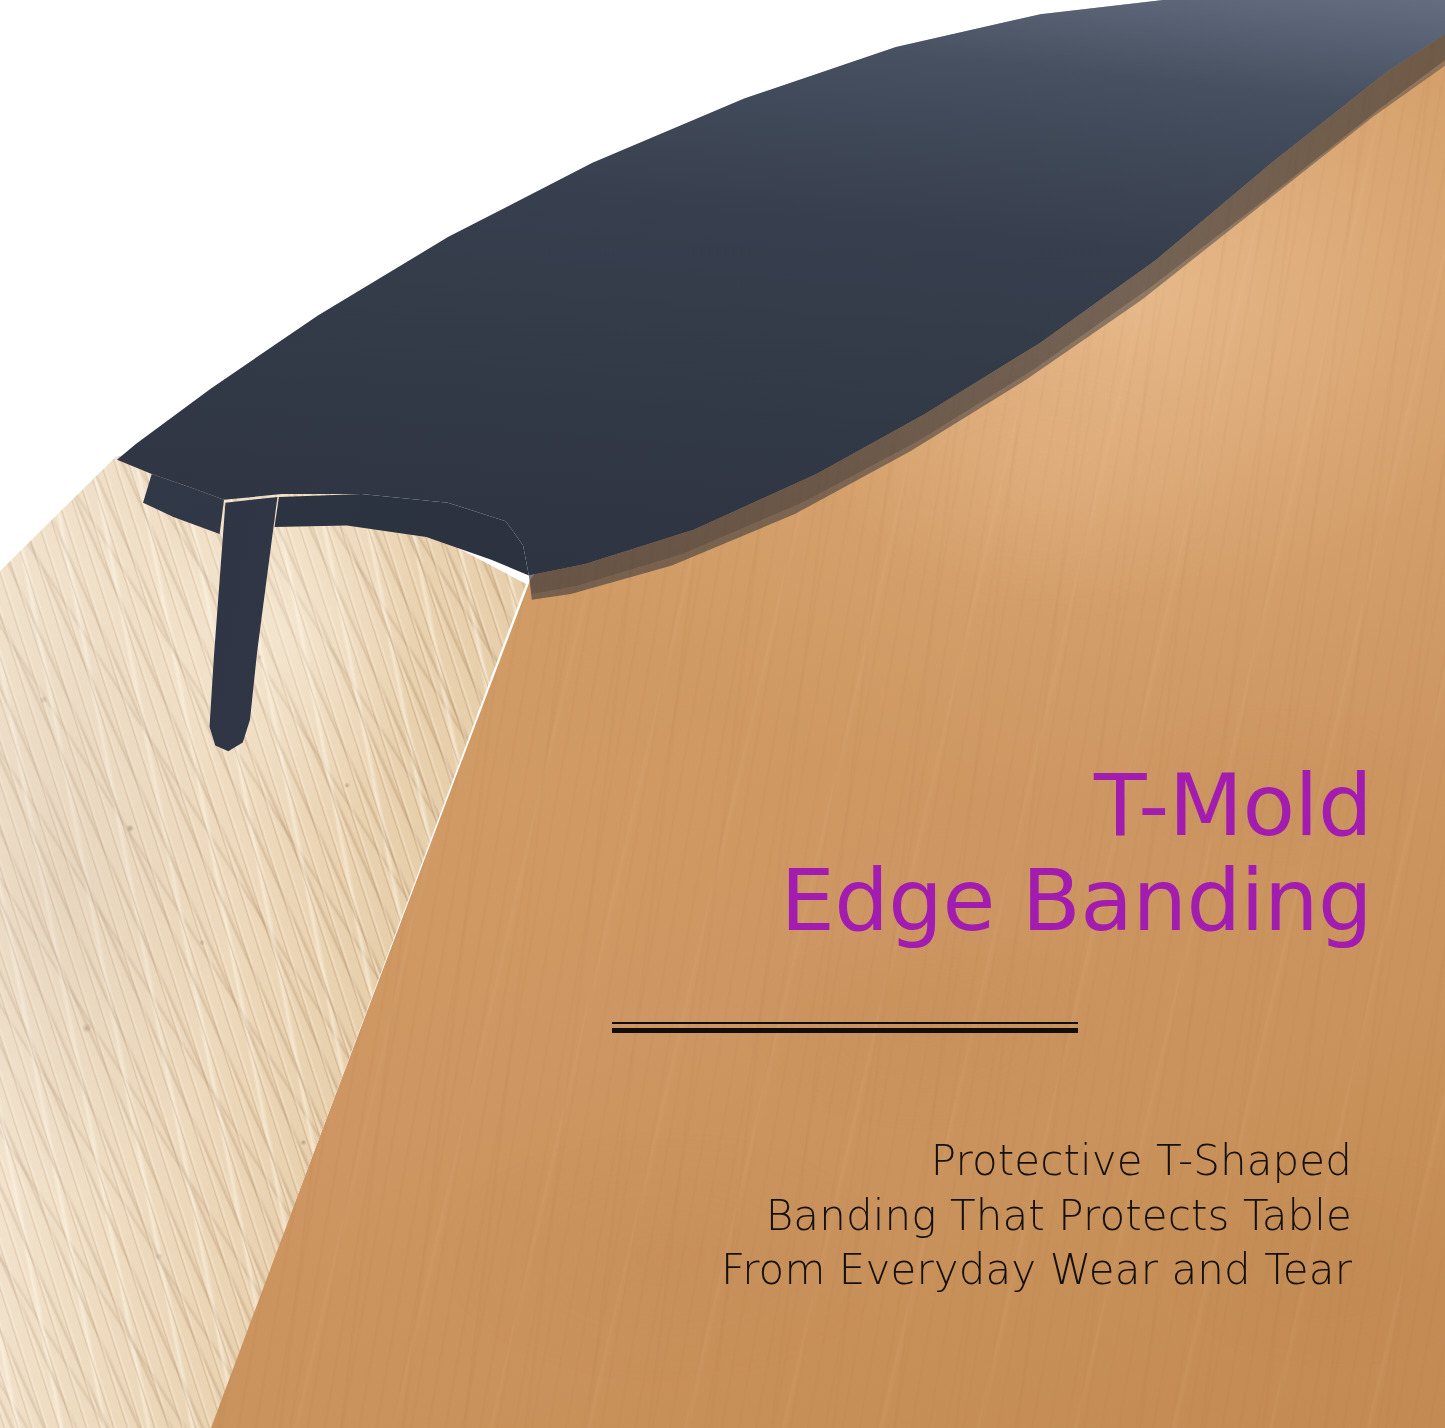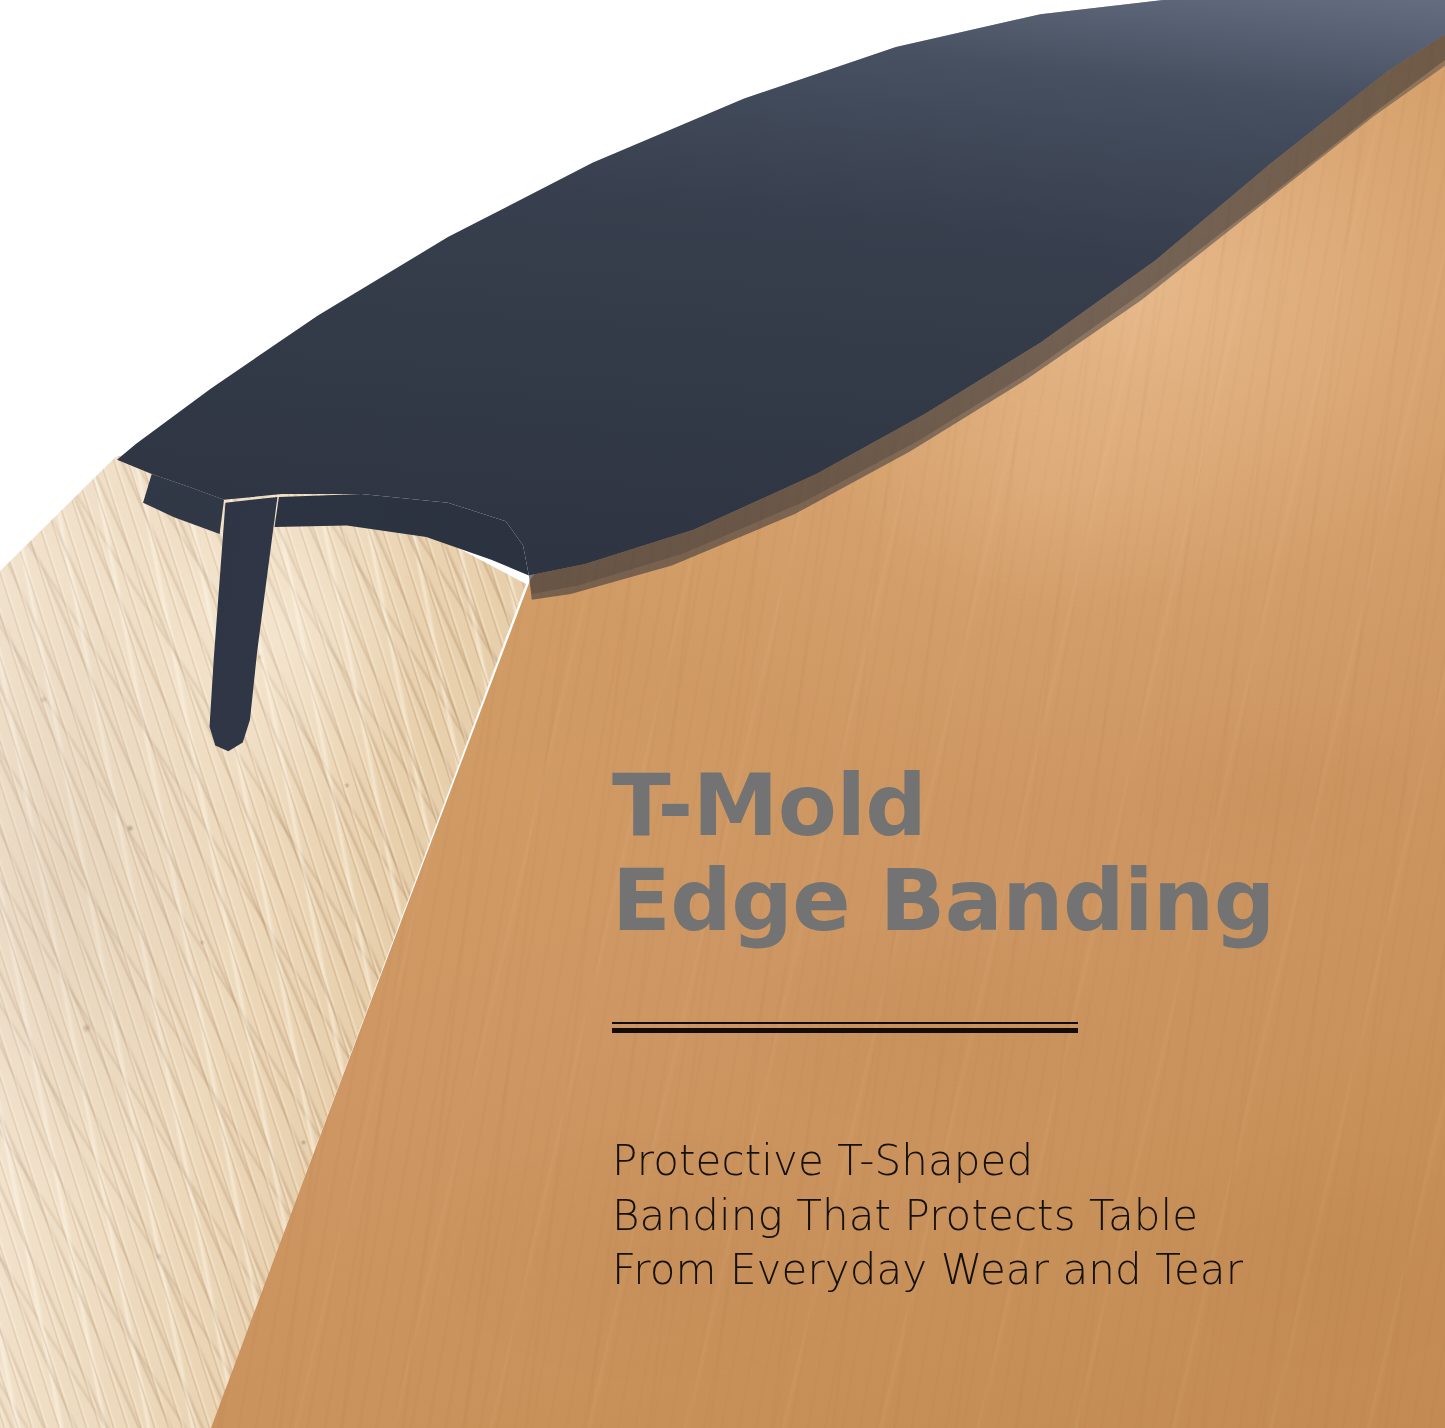--- a/index.html
+++ b/index.html
@@ -443,24 +443,25 @@
     left: 612px;
     top: 758px;
     width: 760px;
   }
 
   .headline {
     margin: 0;
     font-family: "DejaVu Sans", sans-serif;
     font-size: 86px;
     line-height: 1.10;
-    font-weight: 700;
+    font-weight: 400;
     letter-spacing: -0.5px;
-    color: #737373;
+    color: #a21caf;
     white-space: pre-line;
+    text-align: right;
   }
 
   .rule {
     position: absolute;
     left: 612px;
     top: 1022px;
     width: 466px;
     height: 11px;
   }
   .rule .thin {
@@ -484,20 +485,21 @@
     top: 1134px;
     width: 740px;
     margin: 0;
     font-family: "DejaVu Sans", sans-serif;
     font-size: 42px;
     line-height: 1.30;
     font-weight: 300;
     letter-spacing: 0.1px;
     color: #14100c;
     white-space: pre-line;
+    text-align: right;
   }
 </style>
 </head>
 <body>
 
 <div id="stage">
 
   <div class="photo">
 
     <div class="wood-face"></div>

